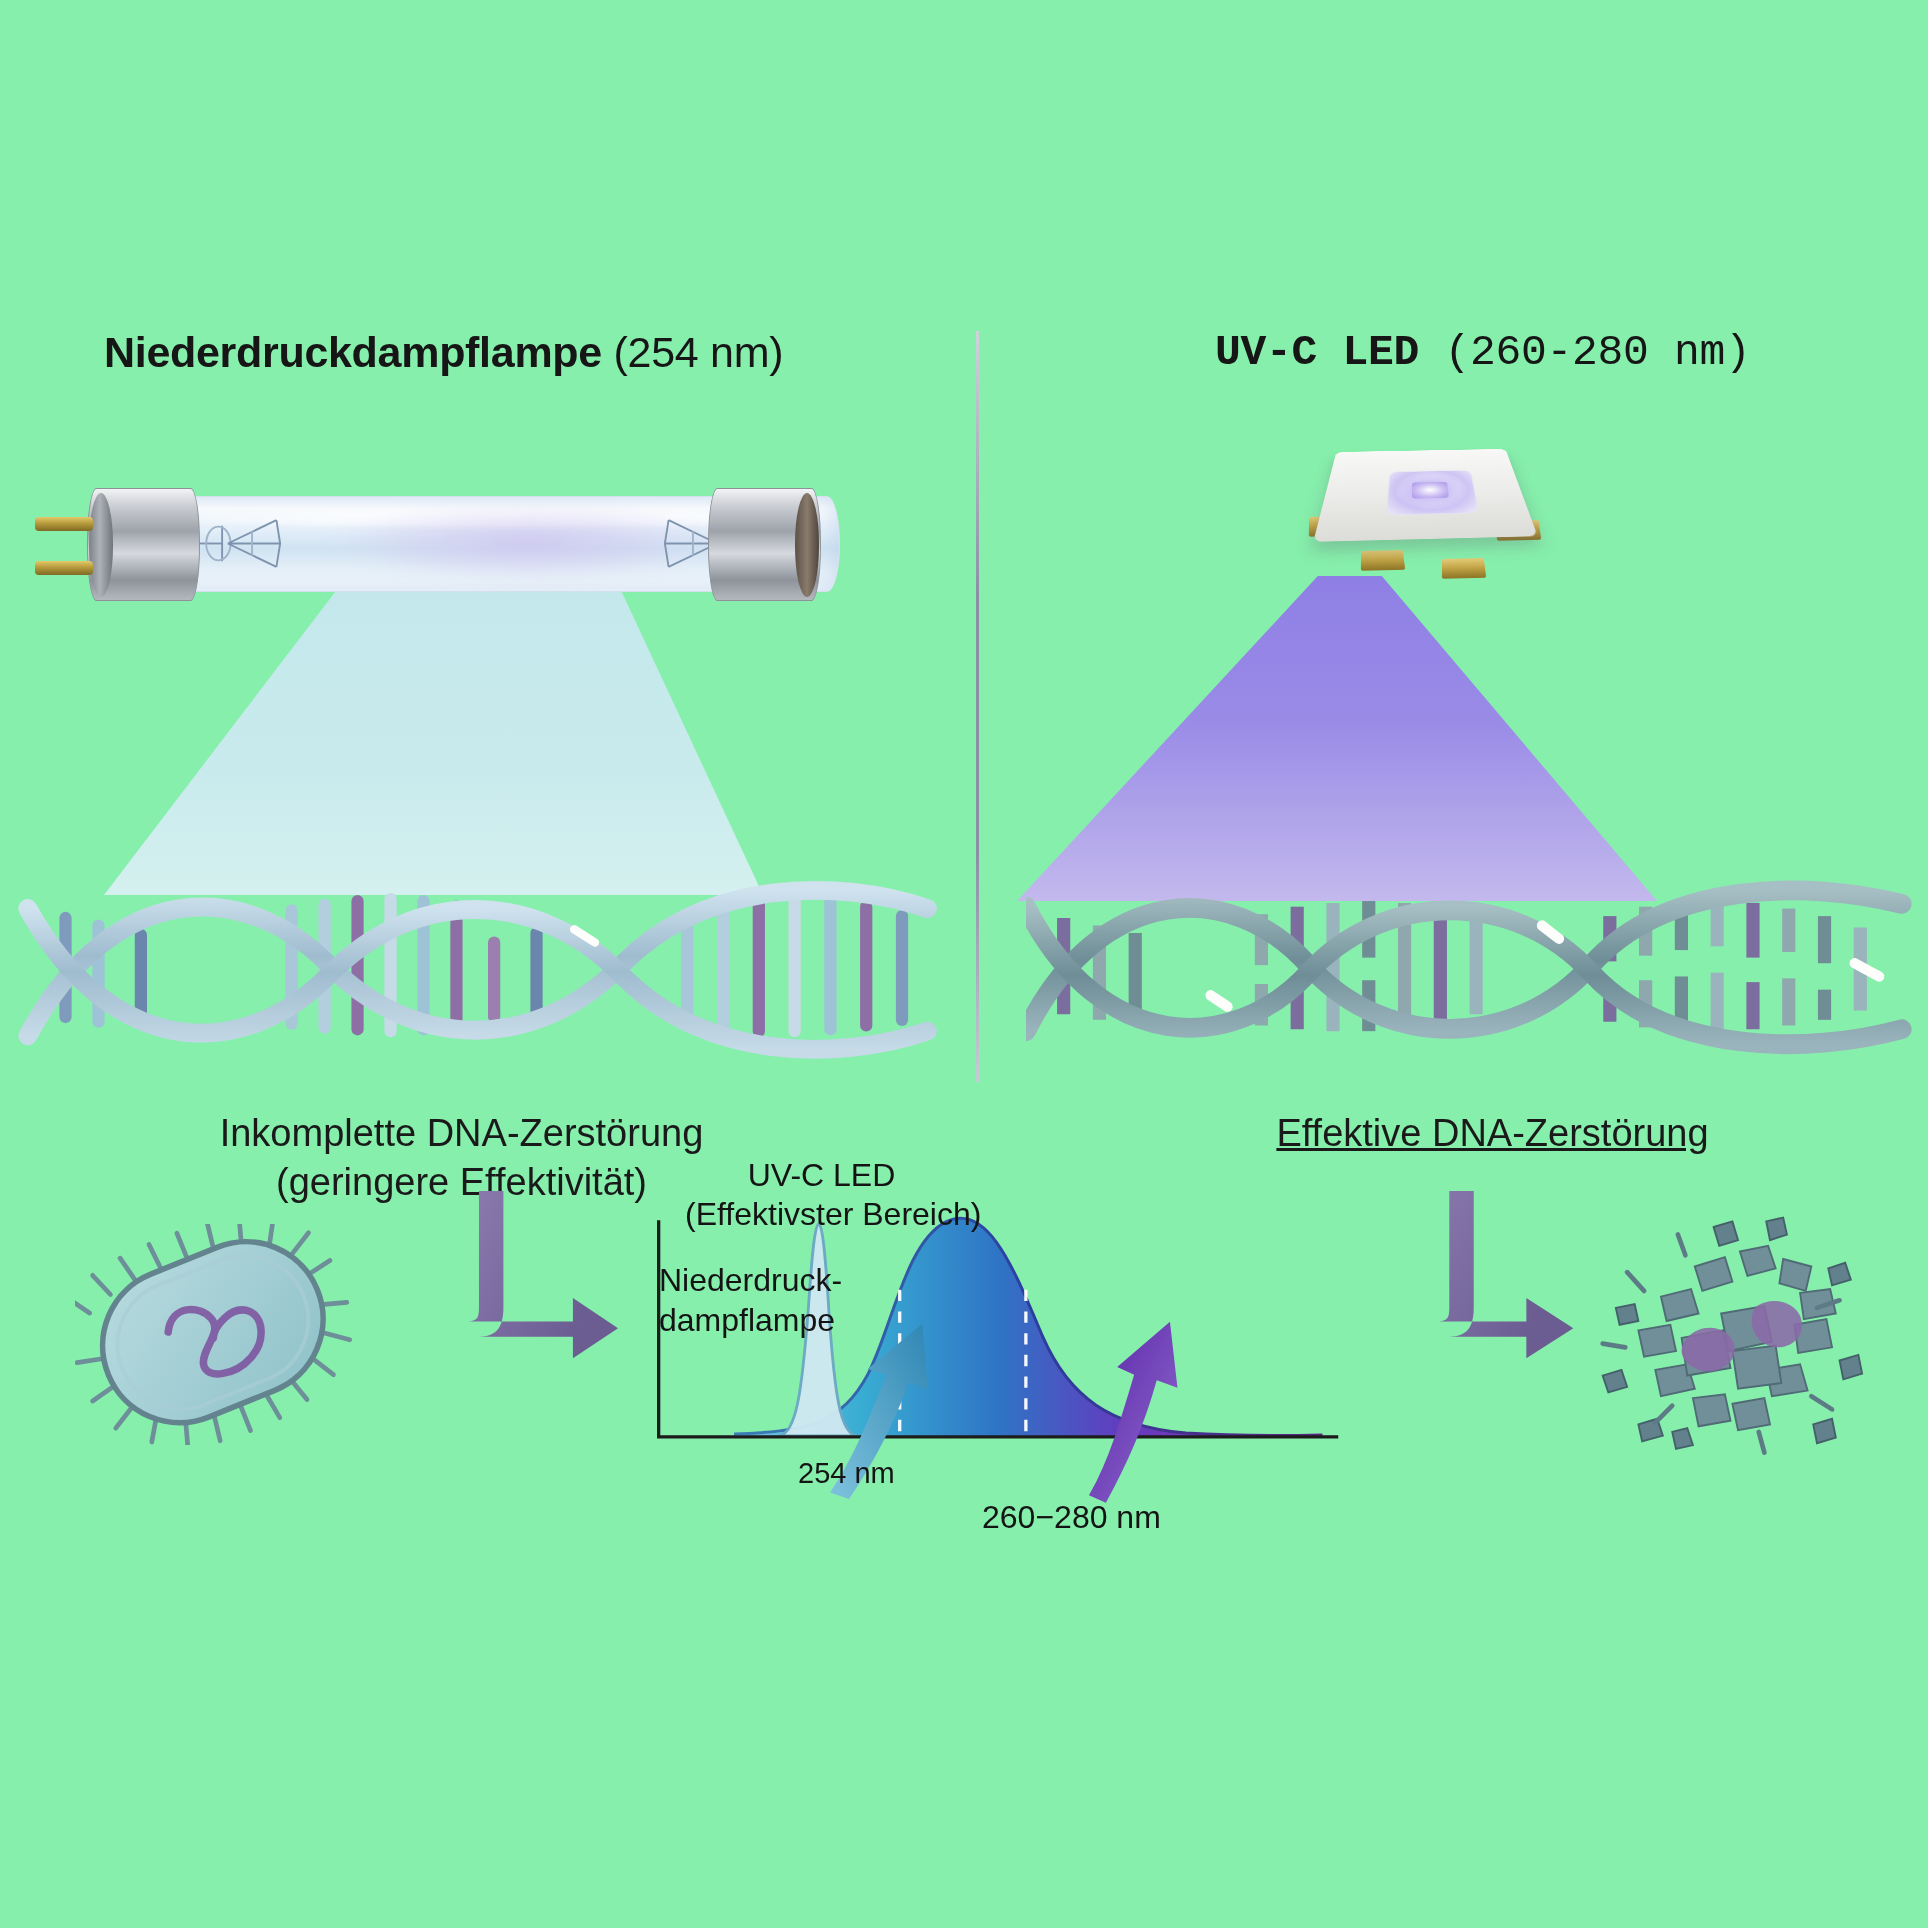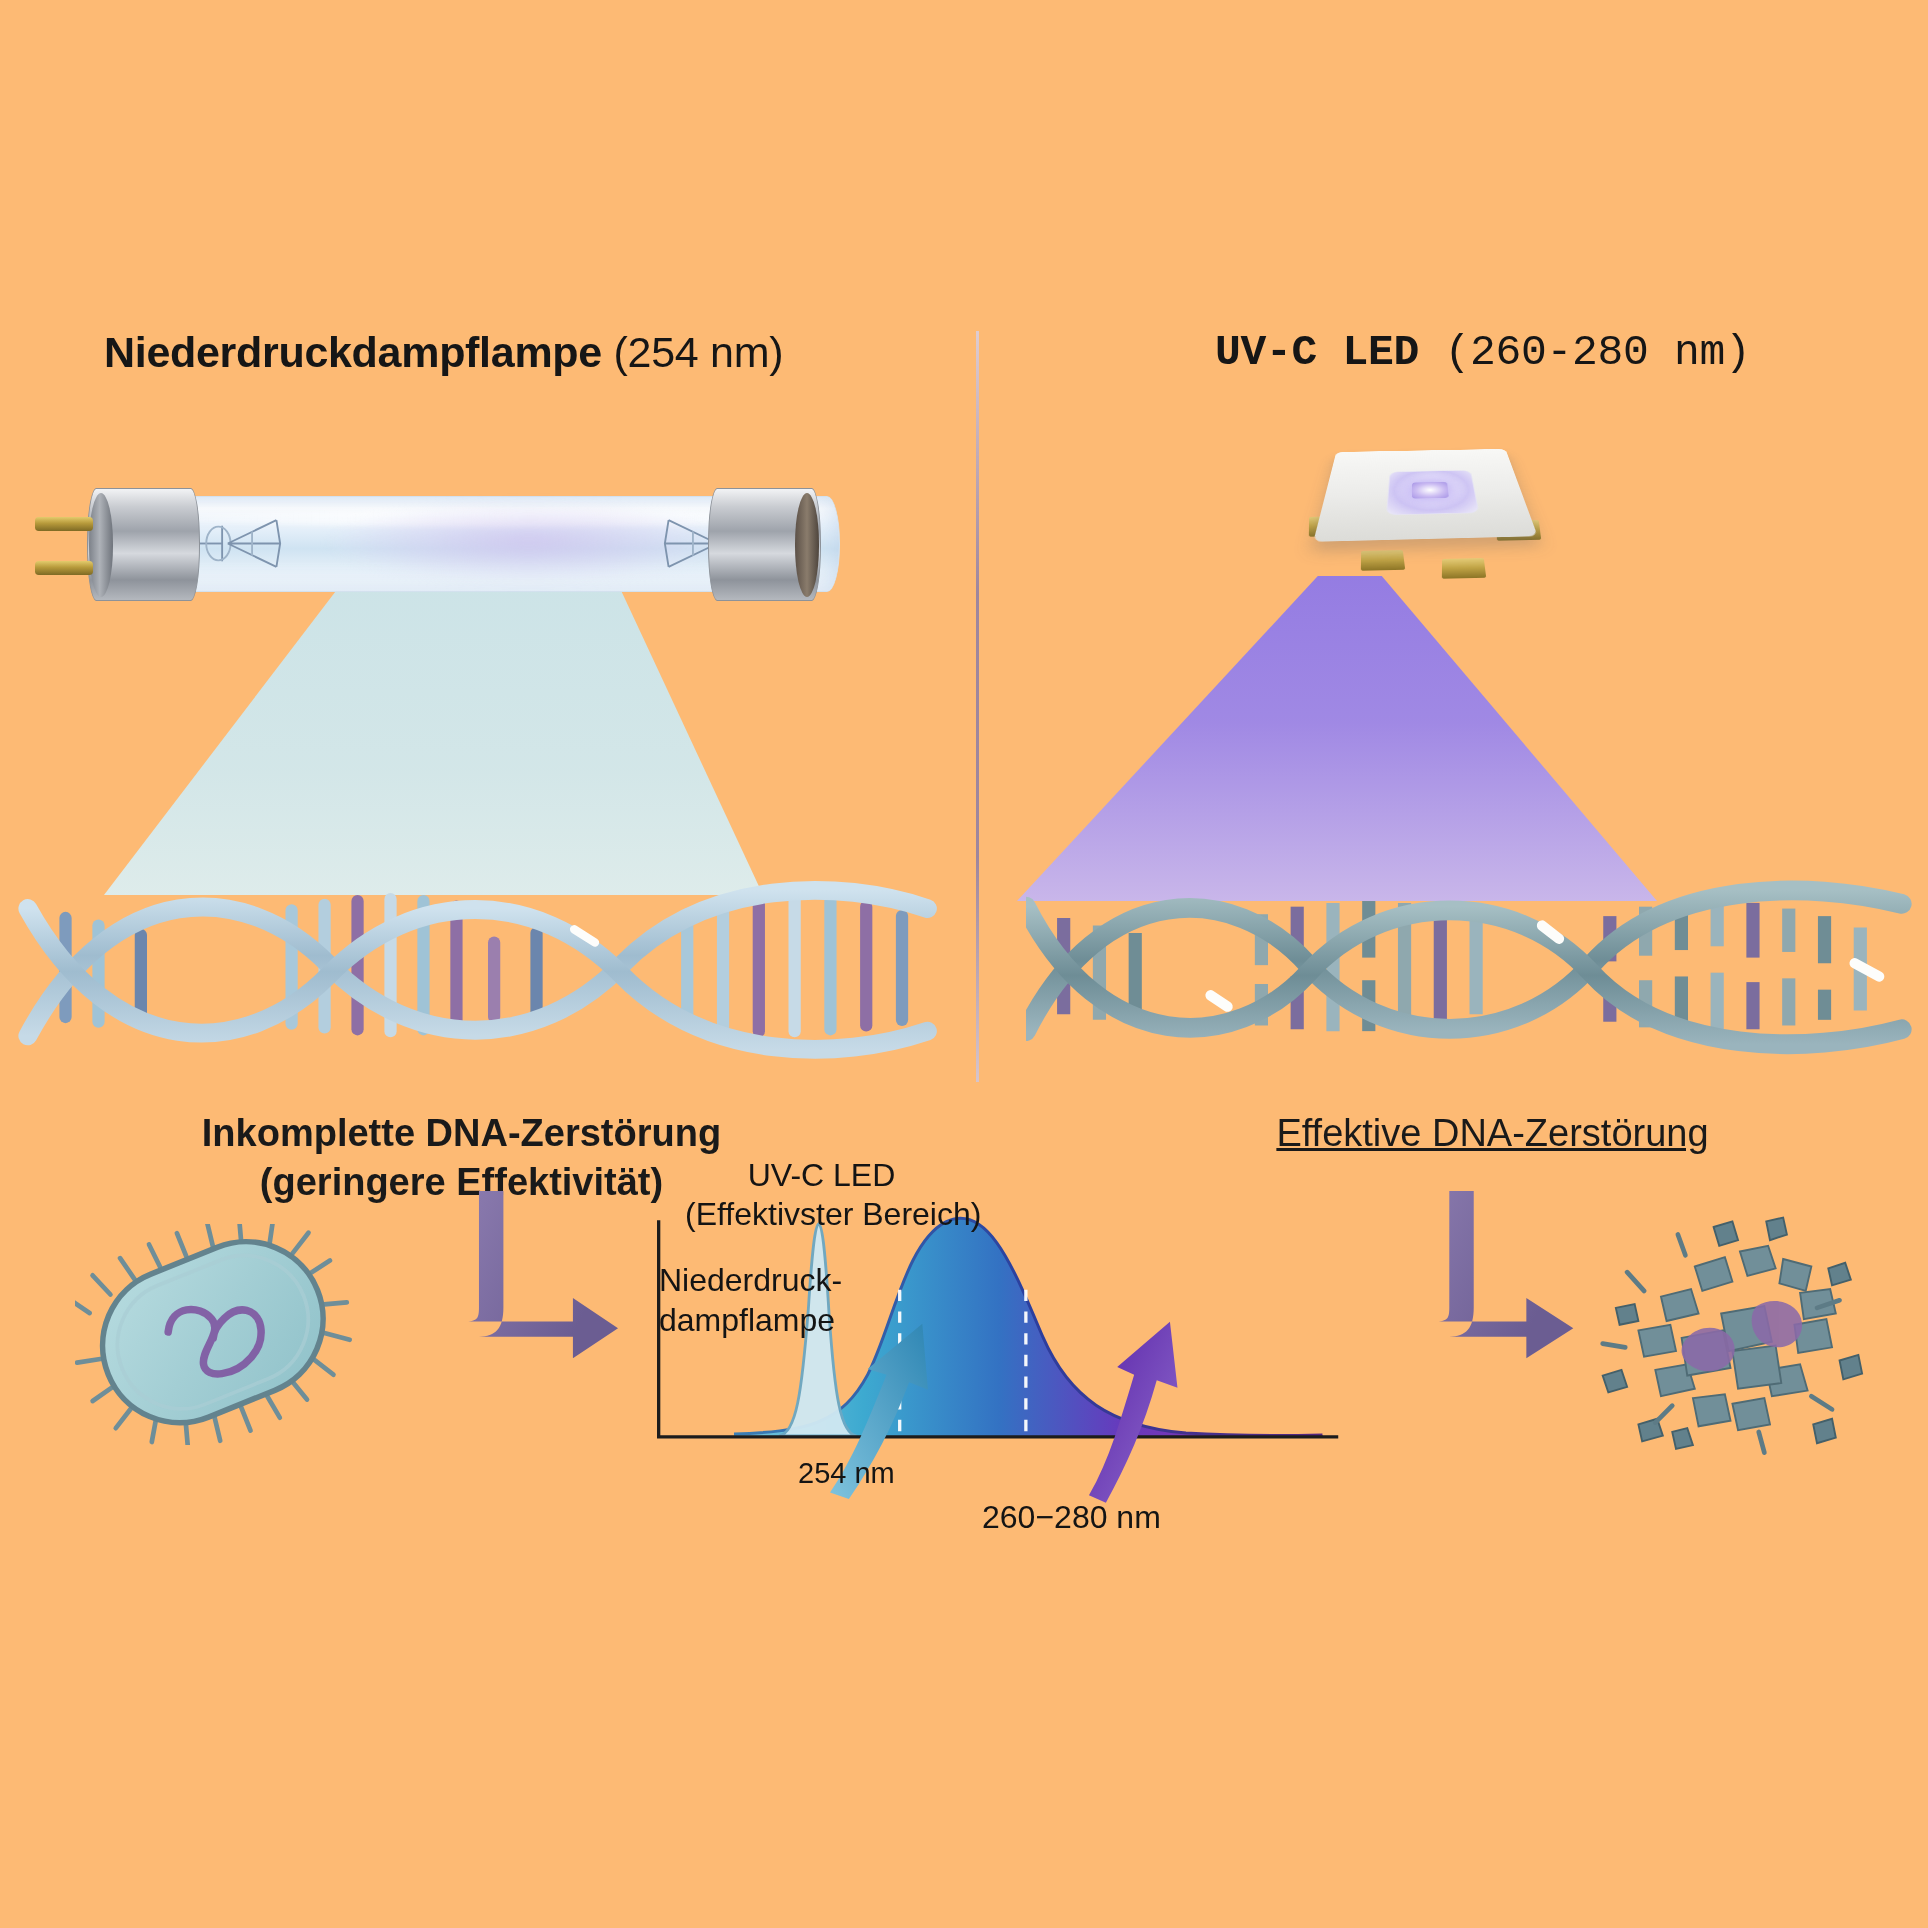--- a/index.html
+++ b/index.html
@@ -4,21 +4,21 @@
 <style>
   html, body {
     margin: 0;
     padding: 0;
     background: #ffffff;
   }
   #root {
     position: relative;
     width: 1928px;
     height: 1928px;
-    background: #fdba74;
+    background: #86efac;
     font-family: "Liberation Sans", sans-serif;
     overflow: hidden;
   }
   .abs { position: absolute; }
 
   
   .panel-title {
     position: absolute;
     font-size: 43px;
     color: #161616;
@@ -157,21 +157,21 @@
 
   
   .caption {
     position:absolute;
     font-size: 38px;
     color: #1a1a1a;
     text-align: center;
     line-height: 1.28;
     white-space: nowrap;
   }
-  #cap-left  { left: 151px;  top: 1109px; width: 621px; font-weight: bold; }
+  #cap-left  { left: 151px;  top: 1109px; width: 621px; }
   #cap-right { left: 1191px; top: 1109px; width: 603px; text-decoration: underline; }
 
   
   #bacteria { left: 75px; top: 1224px; width: 282px; height: 221px; }
   #bacteria svg { width:100%; height:100%; }
 
   
   #debris { left: 1582px; top: 1210px; width: 282px; height: 254px; }
   #debris svg { width:100%; height:100%; }
 

